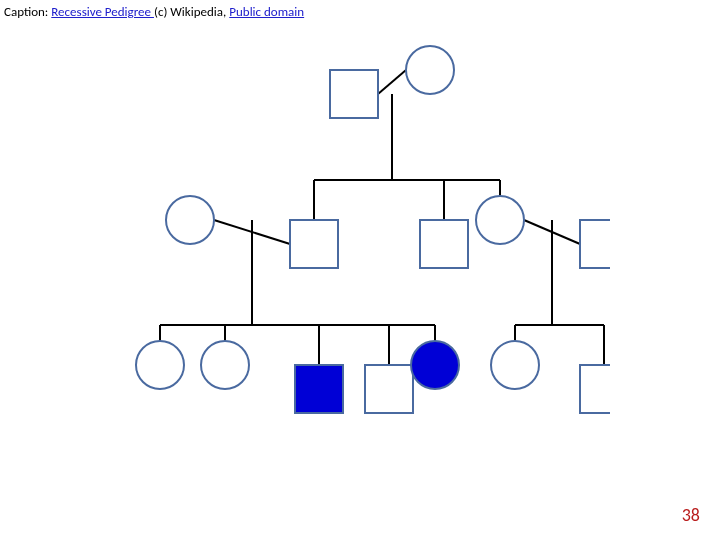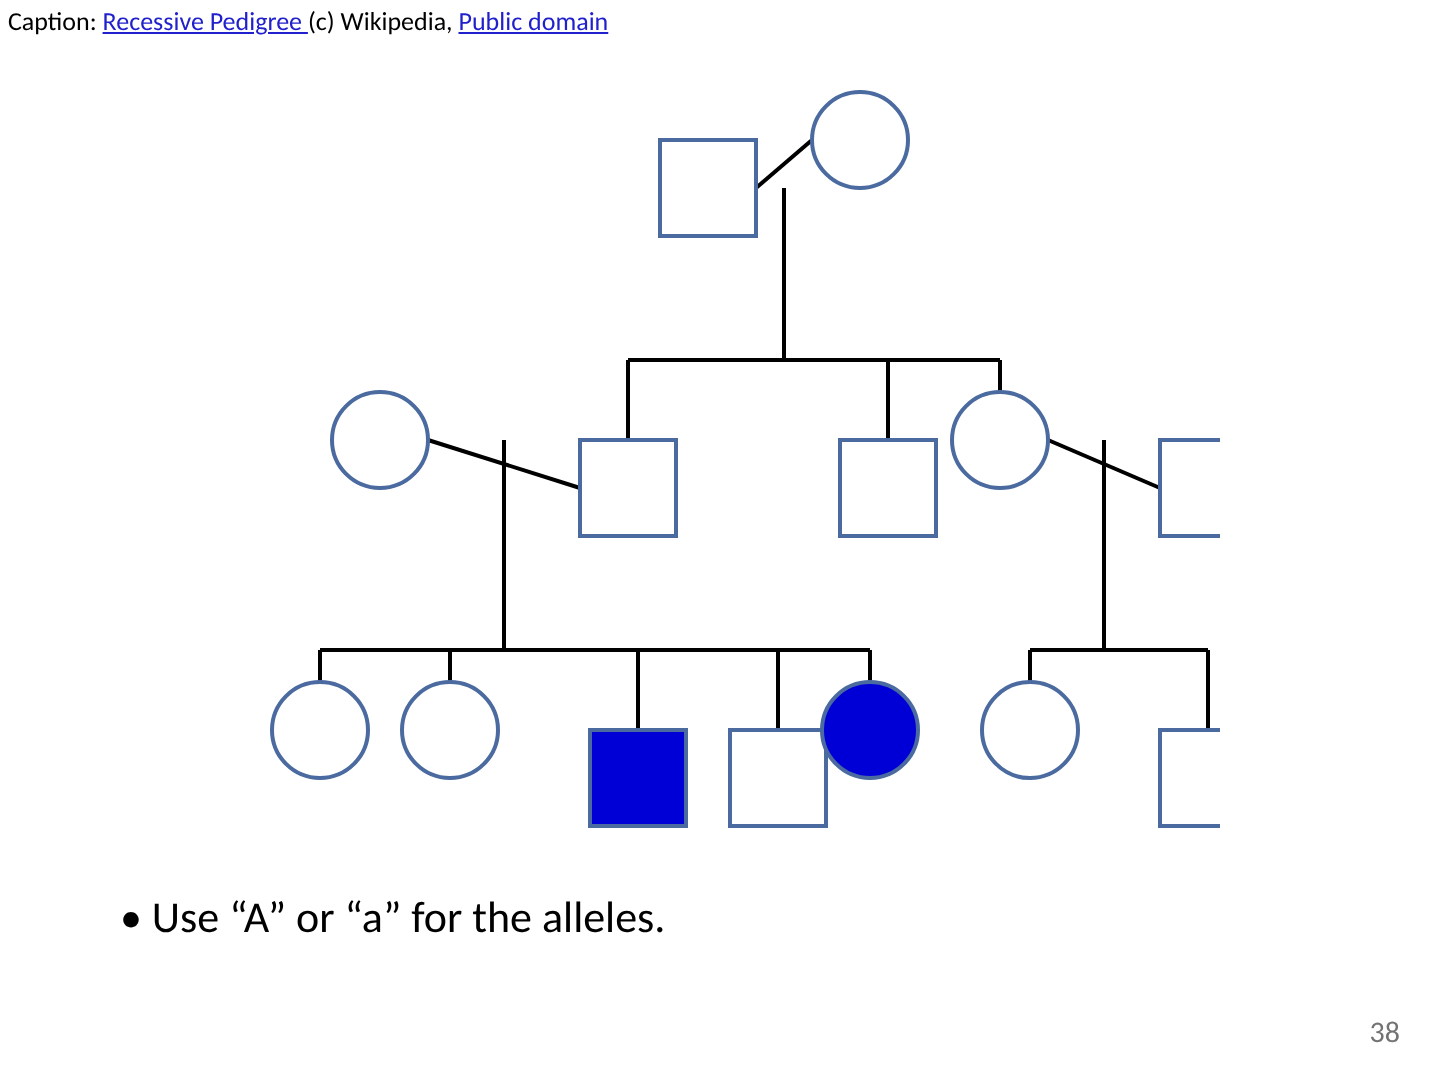--- a/index.html
+++ b/index.html
@@ -1,21 +1,21 @@
 <!DOCTYPE html>
 <html><head>
 <meta charset="utf-8">
 <style>
   html,body{margin:0;padding:0;width:720px;height:540px;background:#fff;font-family:Calibri,Arial,sans-serif;color:#000;overflow:hidden}
   .slide{position:relative;width:720px;height:540px}
   .caption{position:absolute;left:4px;top:4px;font-size:13px}
   .caption a{color:#2020cc;text-decoration:underline}
   .pedigree{position:absolute;left:130px;top:30px;width:480px;height:400px;background:#fff}
   .bullets{position:absolute;left:60px;top:438px;font-size:22px;line-height:1.9}
-  .pagenum{position:absolute;right:20px;bottom:14px;font-size:15px;color:#737373}
+  .pagenum{position:absolute;right:20px;bottom:14px;font-size:18px;color:#b91c1c}
 </style>
 </head>
 <body>
 
 <div class="slide">
 
   <div class="caption">
     <span>Caption: </span><a href="#">Recessive Pedigree </a><span>(c) Wikipedia, </span><a href="#">Public domain</a>
   </div>
 
@@ -51,17 +51,16 @@
         <circle cx="95" cy="335" r="24" fill="#ffffff" stroke="#4a6aa0" stroke-width="2"></circle>
         <rect x="165" y="335" width="48" height="48" fill="#0000d6" stroke="#4a6aa0" stroke-width="2"></rect>
         <rect x="235" y="335" width="48" height="48" fill="#ffffff" stroke="#4a6aa0" stroke-width="2"></rect>
         <circle cx="305" cy="335" r="24" fill="#0000d6" stroke="#4a6aa0" stroke-width="2"></circle>
         <circle cx="385" cy="335" r="24" fill="#ffffff" stroke="#4a6aa0" stroke-width="2"></circle>
         <rect x="450" y="335" width="48" height="48" fill="#ffffff" stroke="#4a6aa0" stroke-width="2"></rect>
       </svg>
   </div>
 
   <div class="bullets">
-    <div>• Use “A” or “a” for the alleles.</div>
   </div>
 
   <div class="pagenum">38</div>
 </div>
 
 </body></html>

